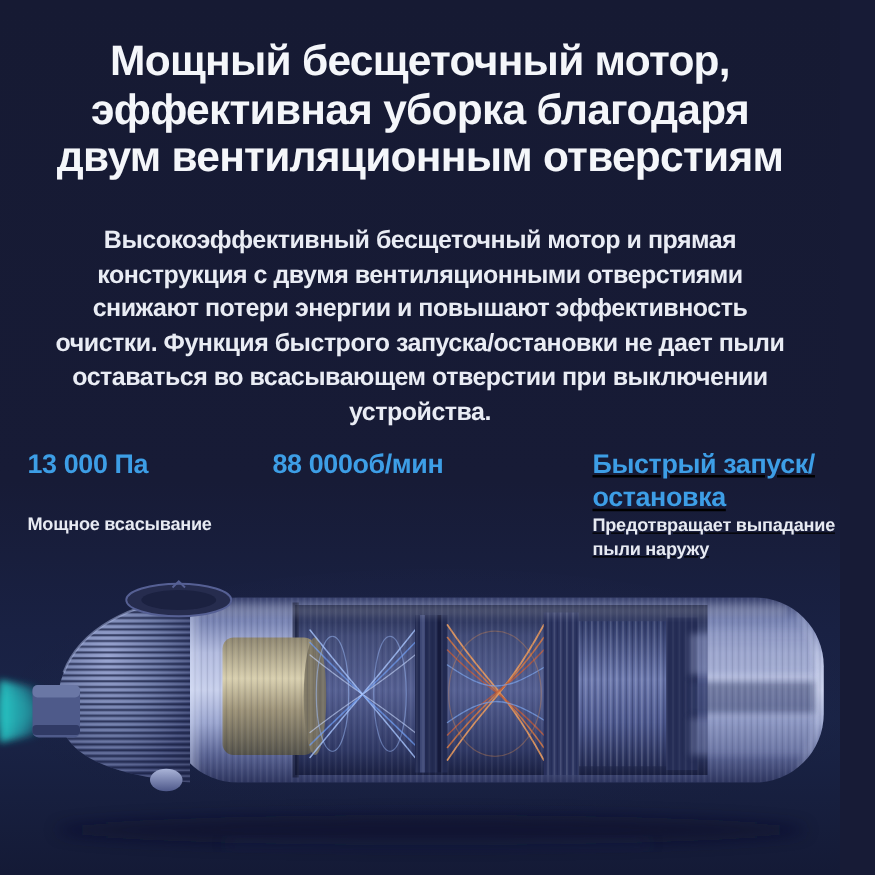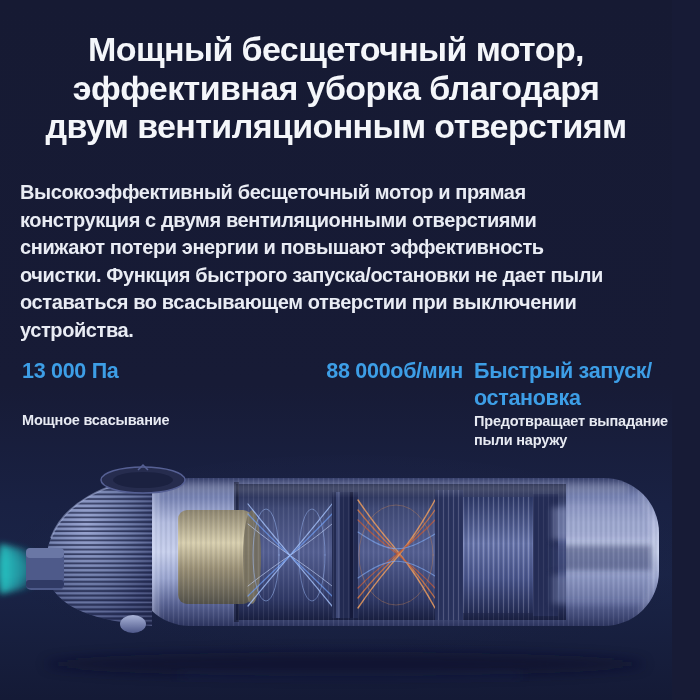--- a/index.html
+++ b/index.html
@@ -9,27 +9,27 @@
     font-family:"Liberation Sans",sans-serif;
     -webkit-font-smoothing:antialiased;
   }
   .headline{
     position:absolute;top:30px;left:0;right:0;margin:0;
     text-align:center;color:#f4f6fa;font-size:34px;font-weight:bold;
     line-height:38.5px;letter-spacing:-0.6px;
   }
   .description{
     position:absolute;top:159px;left:20px;right:20px;
-    color:#e9ecf4;font-size:20px;font-weight:bold;
+    text-align:center;color:#e9ecf4;font-size:20px;font-weight:bold;
     line-height:27.6px;letter-spacing:-0.4px;
   }
   .spec{position:absolute;top:358px;}
   .spec-1{left:22px;width:185px;}
-  .spec-2{left:218px;width:245px;text-align:right;}
-  .spec-3{left:474px;width:216px;}
+  .spec-2{left:218px;width:245px;}
+  .spec-3{left:474px;width:216px;text-decoration:underline;}
   .spec .value{
     color:#3d9ee6;font-size:21.5px;font-weight:bold;line-height:27px;
     letter-spacing:-0.3px;min-height:53px;box-sizing:border-box;
   }
   .spec .label{
     color:#e7eaf2;font-size:14.5px;font-weight:bold;line-height:19px;
     letter-spacing:-0.2px;
   }
   .hero{position:absolute;left:0;top:452px;width:700px;height:248px;}
 </style>

